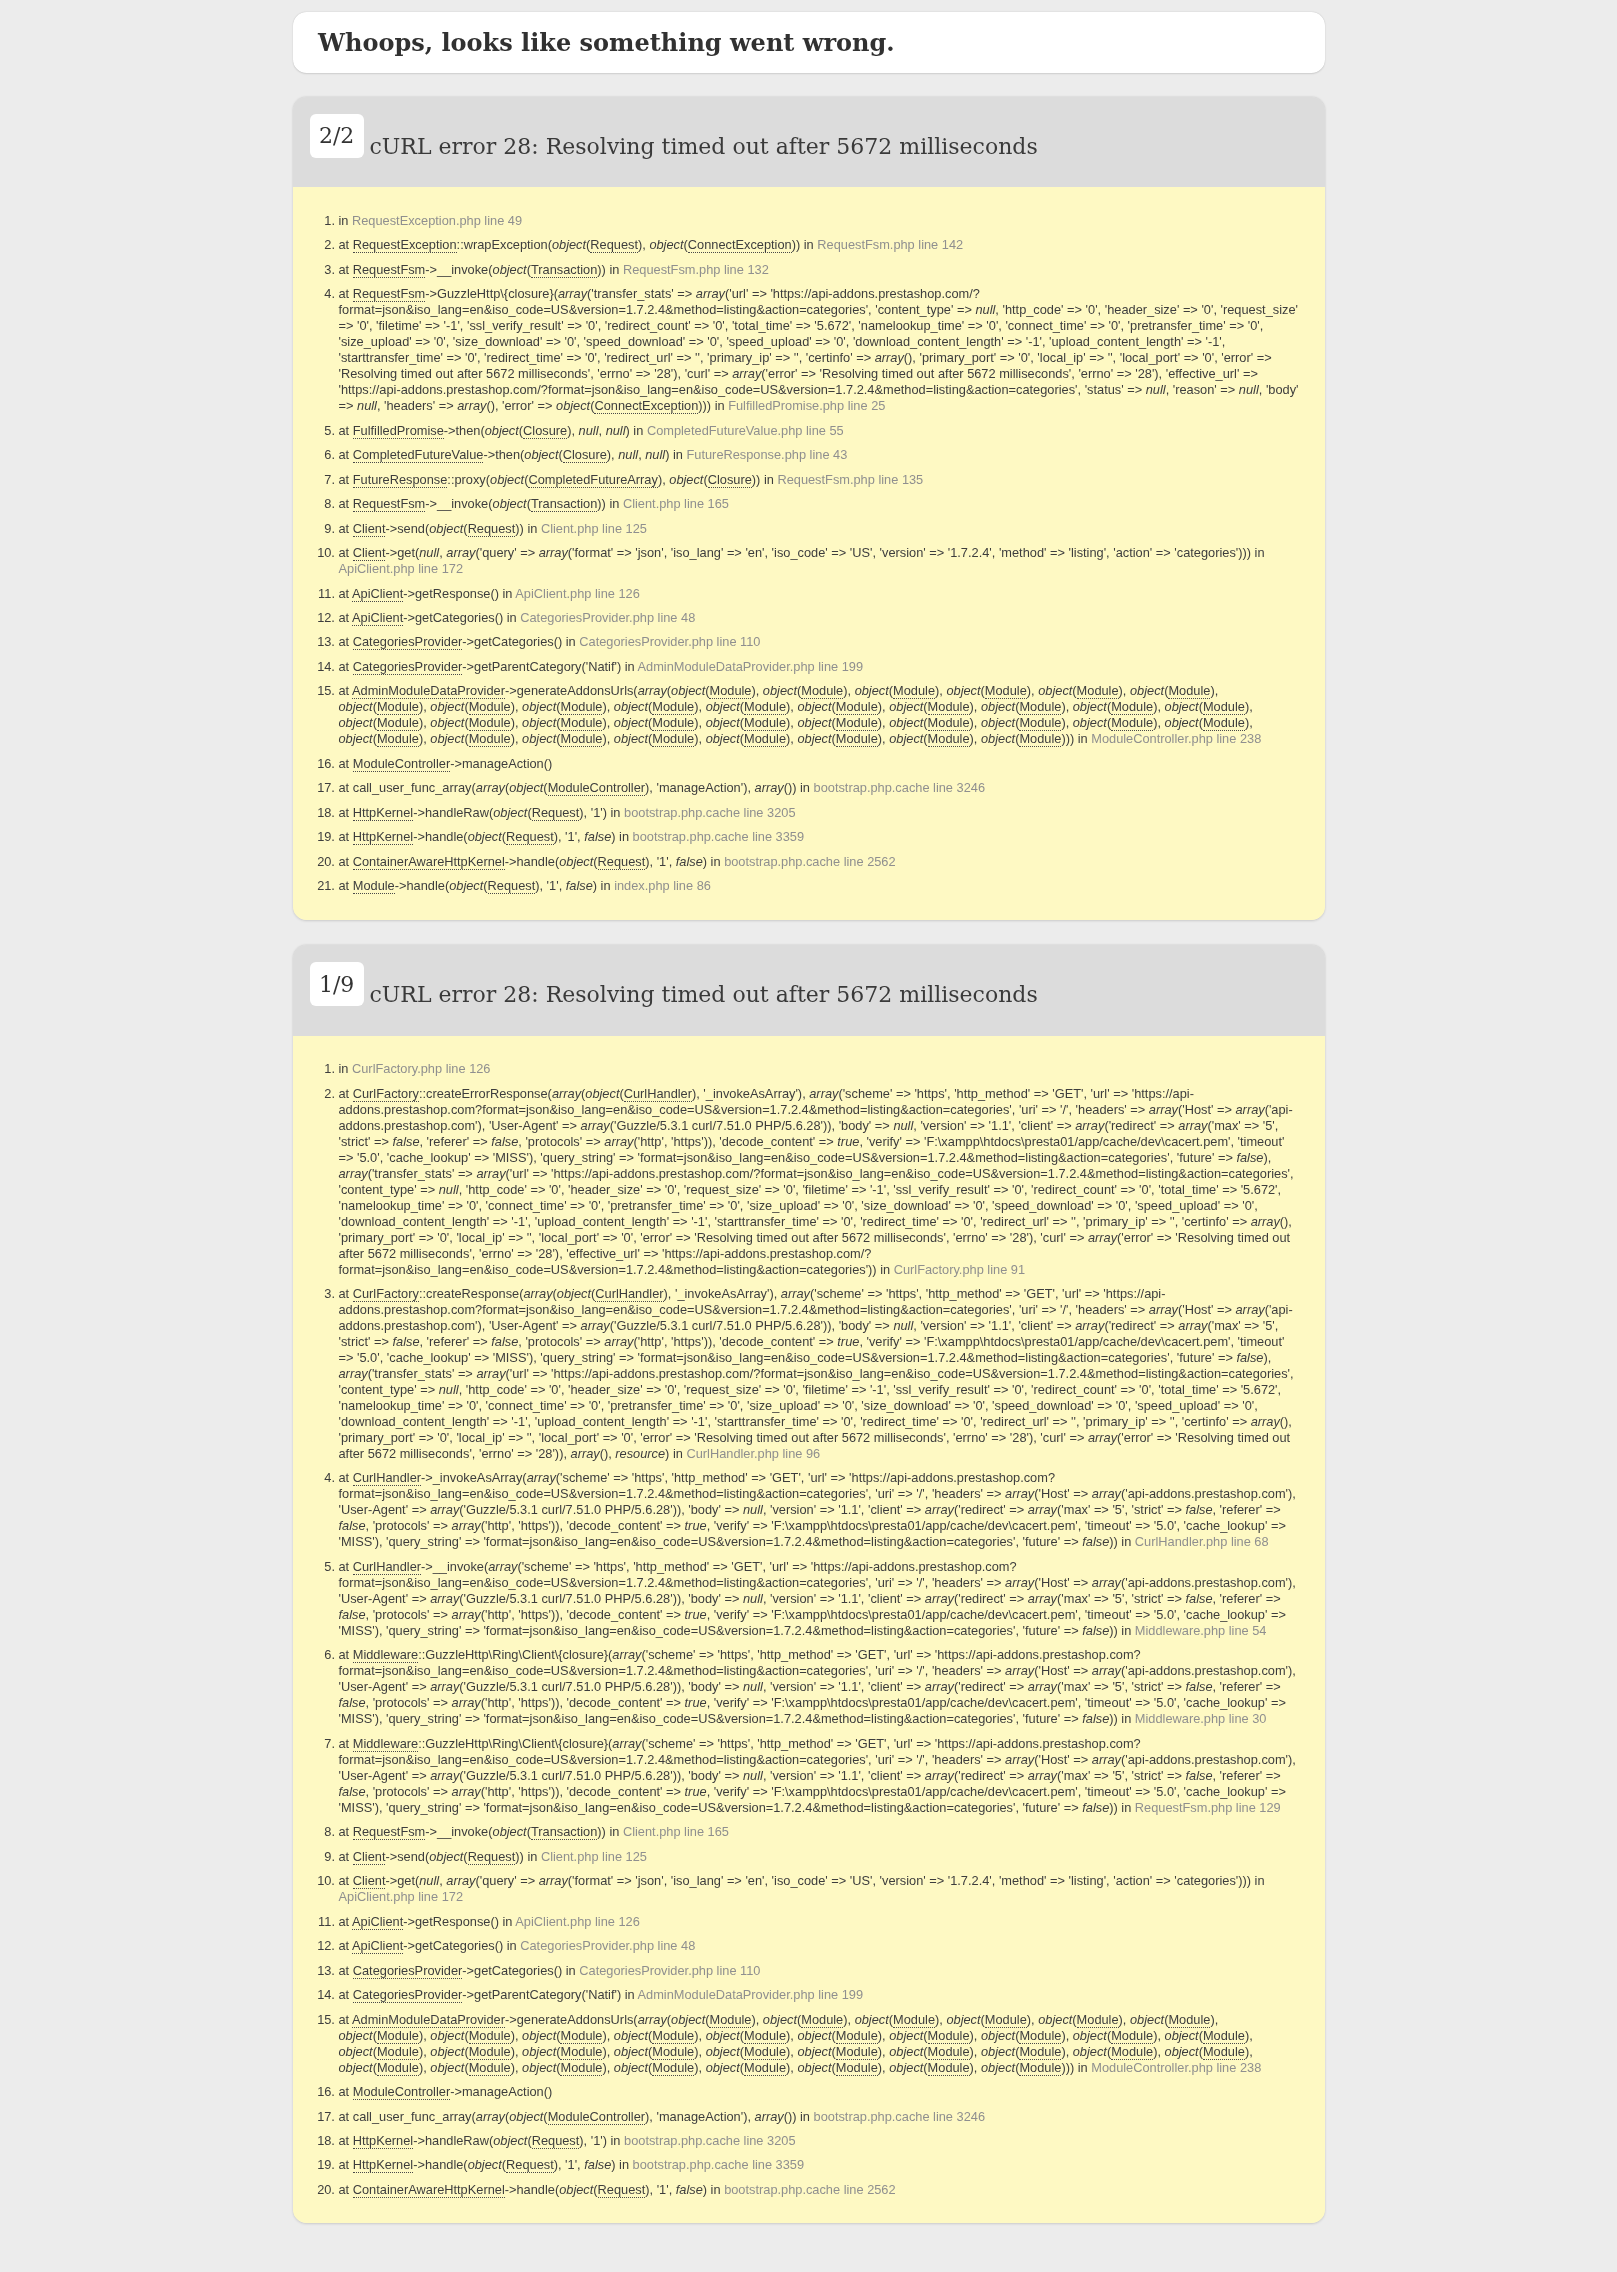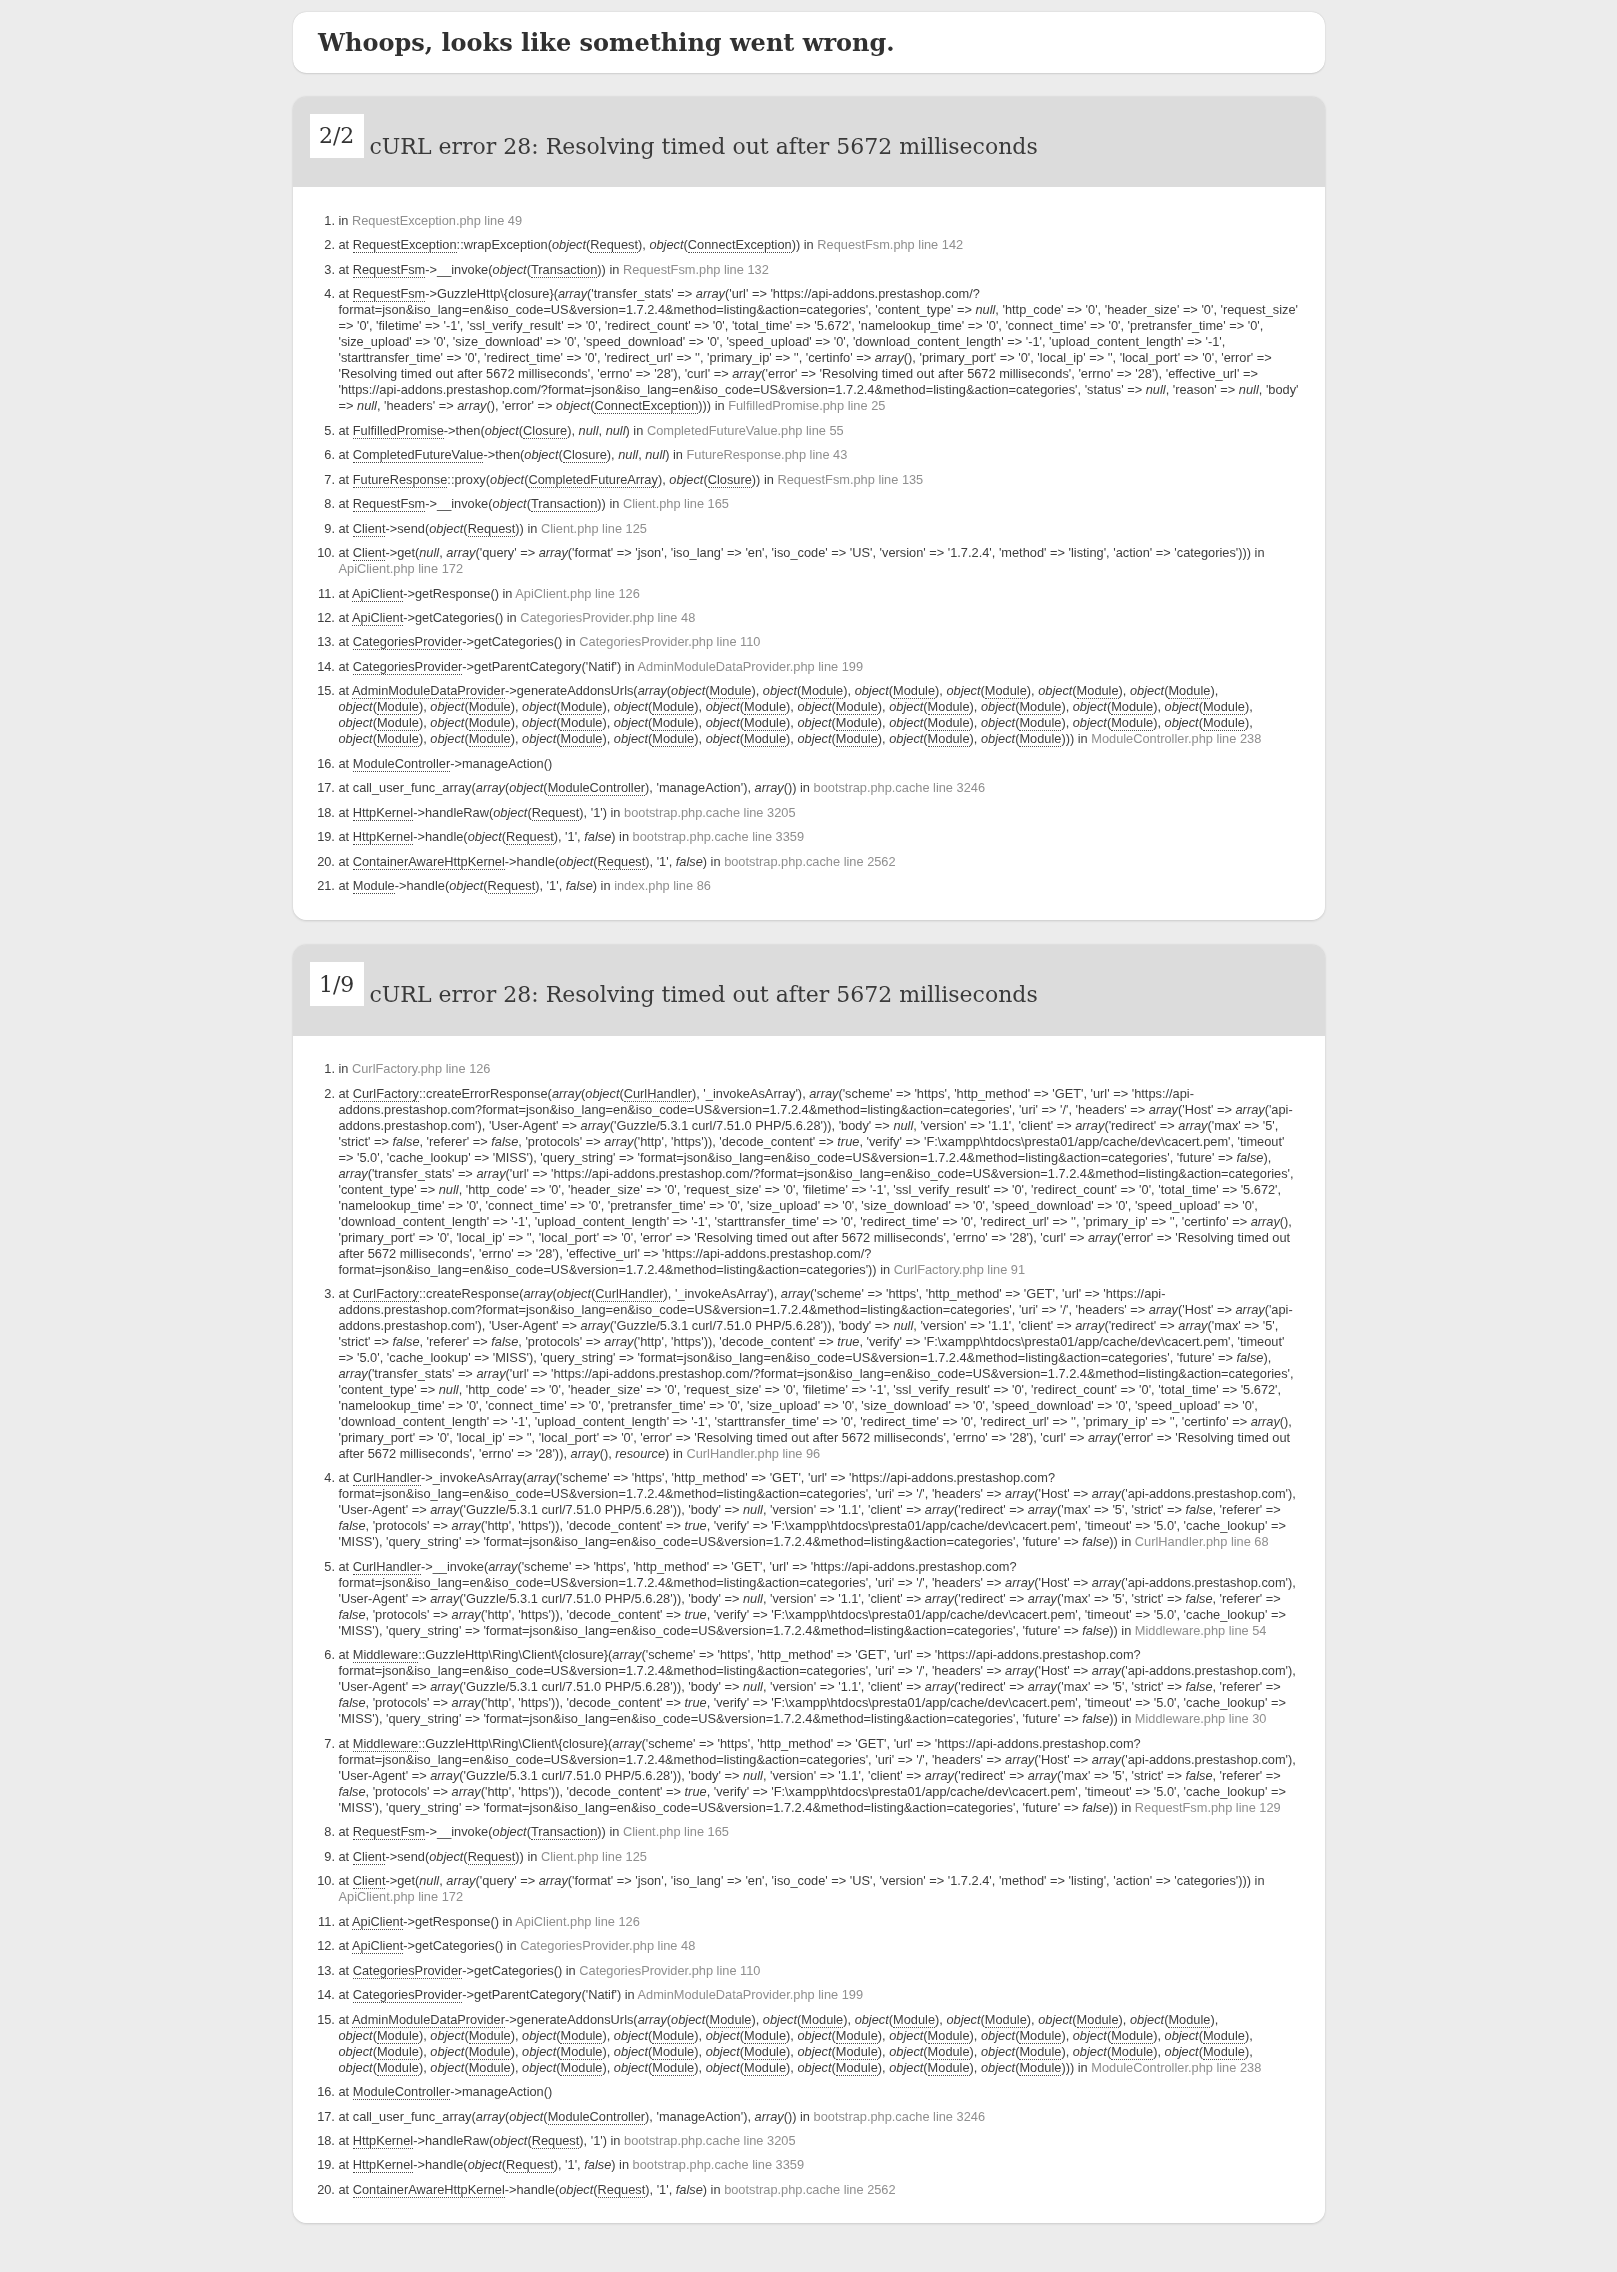--- a/index.html
+++ b/index.html
@@ -17,29 +17,29 @@
   .panel { margin:0 0 25.5px 0; border-radius:13.6px; box-shadow:0 0.9px 2.6px rgba(0,0,0,.14), 0 0 0.9px rgba(0,0,0,.10); }
 
   h2.panel-head {
     margin:0; background:#dcdcdc; color:#3a3a3a;
     border-radius:13.6px 13.6px 0 0; padding:17px 18.7px 20.4px 17px;
     overflow:hidden; font-weight:normal;
     font-family:"DejaVu Serif", serif;
   }
   .counter {
     float:left; background:#ffffff; color:#333333;
-    font-size:22px; padding:9.4px 9.4px; border-radius:0;
+    font-size:22px; padding:9.4px 9.4px; border-radius:6px;
   }
   .ex-title { display:block; margin-left:60px; font-size:24px; line-height:1.3; padding-top:2.6px; word-wrap:break-word; }
   .ex-class { border-bottom:0.9px dotted #2f2f2f; text-decoration:none; cursor:help; }
   .ex-loc { color:#8d8d8d; }
   .ex-msg { display:block; margin:18.7px 0 6.8px 60px; font-size:22px; line-height:1.25; color:#3a3a3a; }
 
   .panel-body {
-    background:#ffffff; border-radius:0 0 13.6px 13.6px;
+    background:#fef9c3; border-radius:0 0 13.6px 13.6px;
     padding:13.6px 24px 18.7px 24px; word-wrap:break-word;
   }
   ol.traces {
     margin:10.2px 0 5.1px 0; padding:0 0 0 22px;
     font-size:12.8px; line-height:16px; color:#3d3d3d;
   }
   ol.traces li { margin:0 0 5.1px 0; padding:1.7px 0; overflow-wrap:break-word; word-wrap:break-word; }
   ol.traces em { font-style:italic; }
   ol.traces u { text-decoration:none; border-bottom:0.9px dotted #4a4a4a; cursor:help; }
   .file { color:#8f8f8f; }

